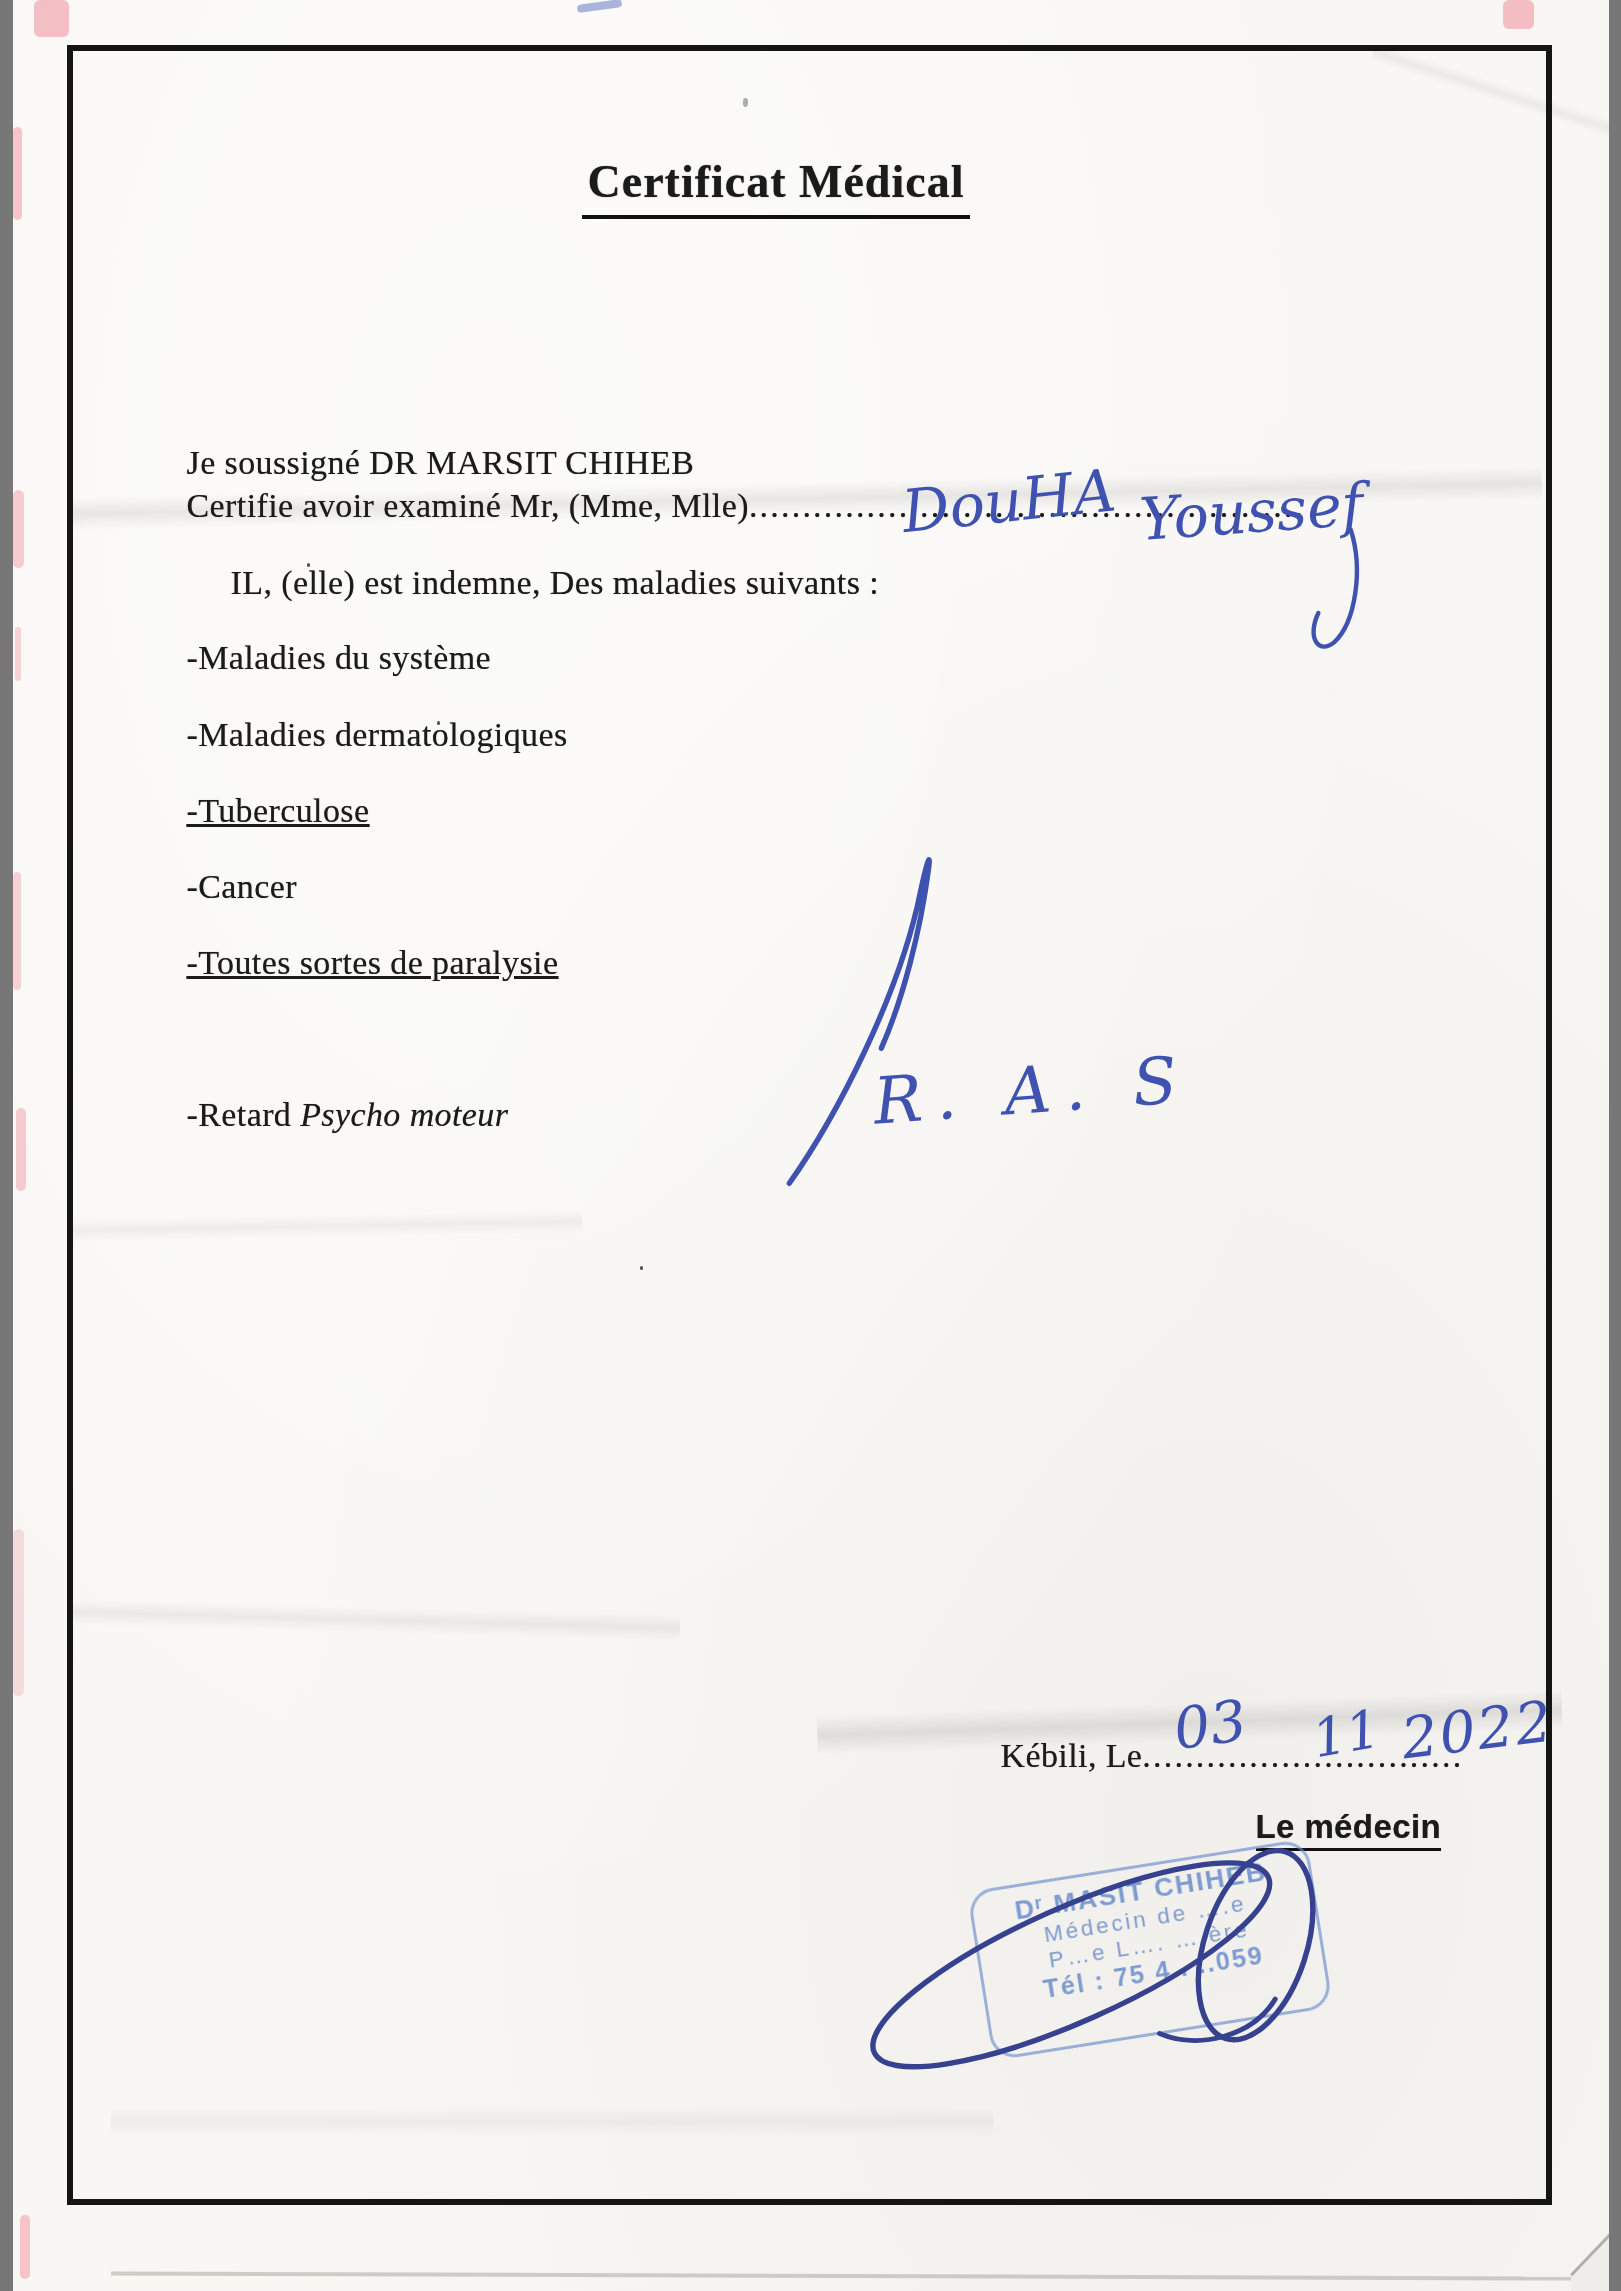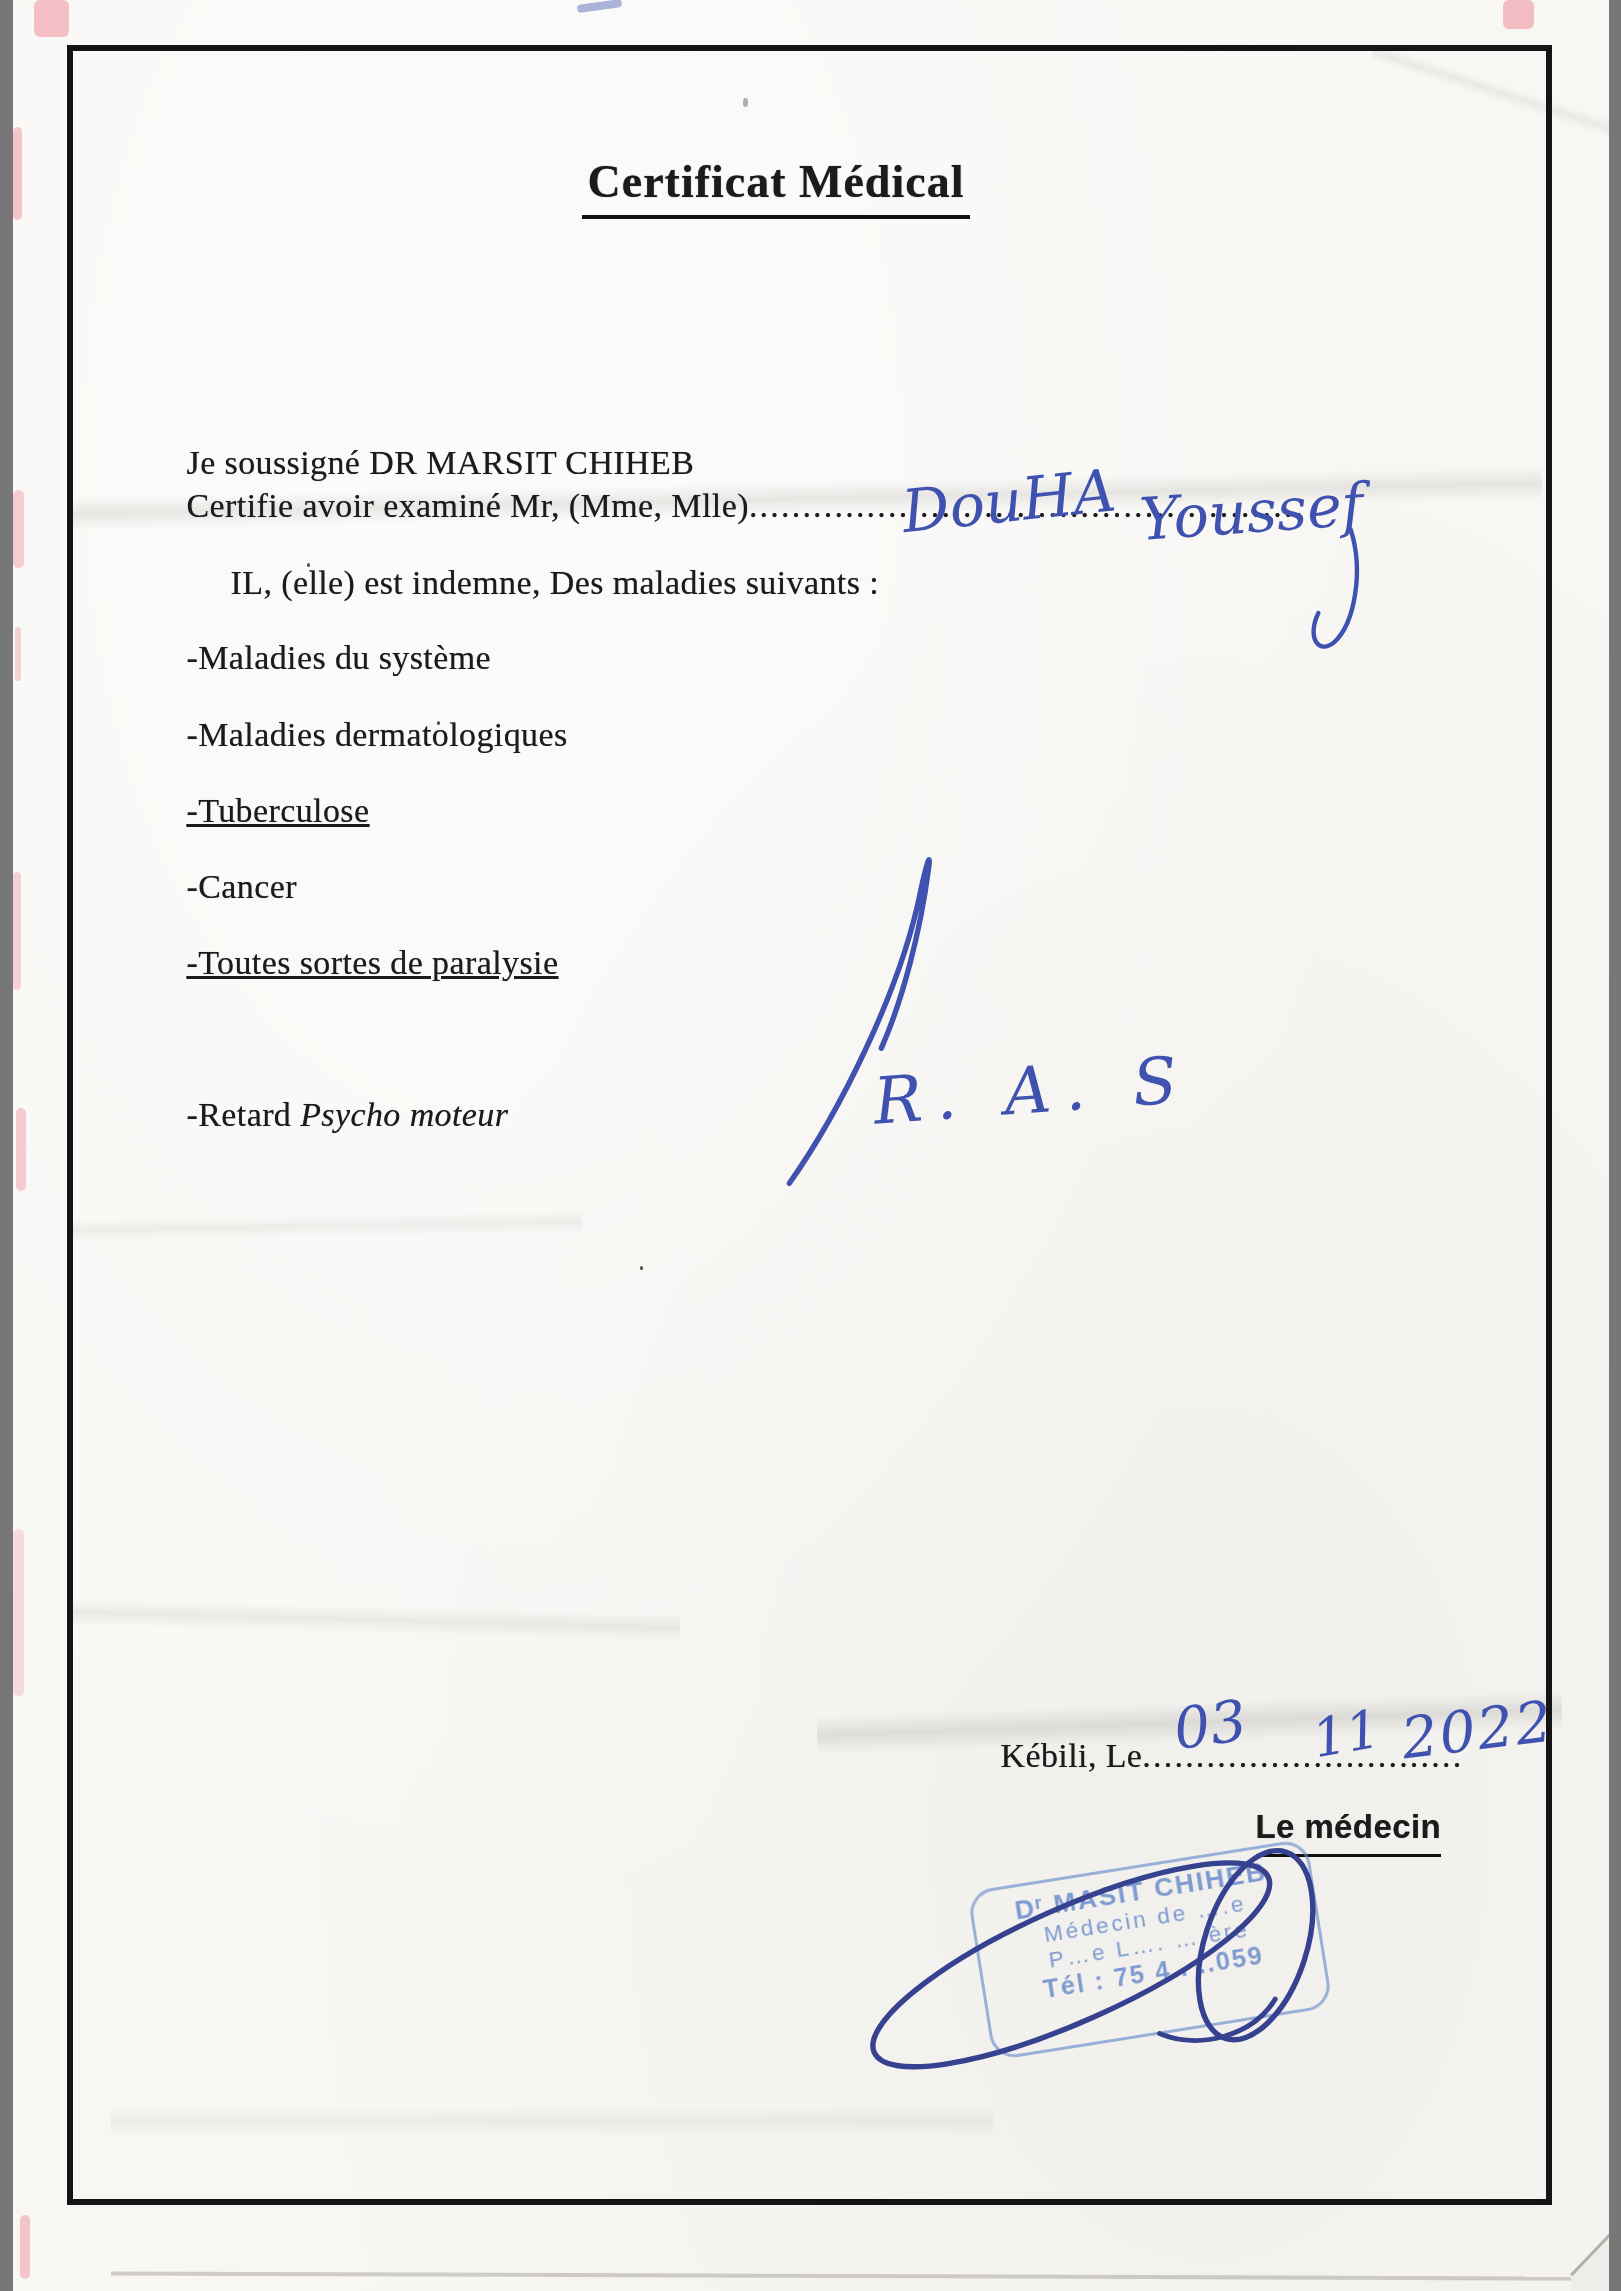--- a/index.html
+++ b/index.html
@@ -33,21 +33,21 @@
     border-bottom:4.9px solid #111;padding:0 5.9px 6.9px 5.9px;
     text-shadow:0 0 1px rgba(0,0,0,.7);
   }
   .dots{letter-spacing:2.2px;}
   .emph{font-style:italic;}
   .date-line{left:988px;top:1737px;}
   .doctor-label{
     position:absolute;left:1243px;top:1808px;
     font-family:"Liberation Sans", sans-serif;
     font-size:33px;font-weight:bold;letter-spacing:0.4px;
-    border-bottom:3.9px solid #111;padding-bottom:8px;
+    border-bottom:3.9px solid #111;padding-bottom:2px;
     text-shadow:0 0 0.7px rgba(10,10,10,.6);
   }
   
   .stamp{
     position:absolute;left:965px;top:1864px;width:338px;height:165px;
     transform:rotate(-9deg);
     border:3.9px solid rgba(104,140,205,.72);
     border-radius:25.5px;
     text-align:center;
     color:rgba(96,132,202,.88);

